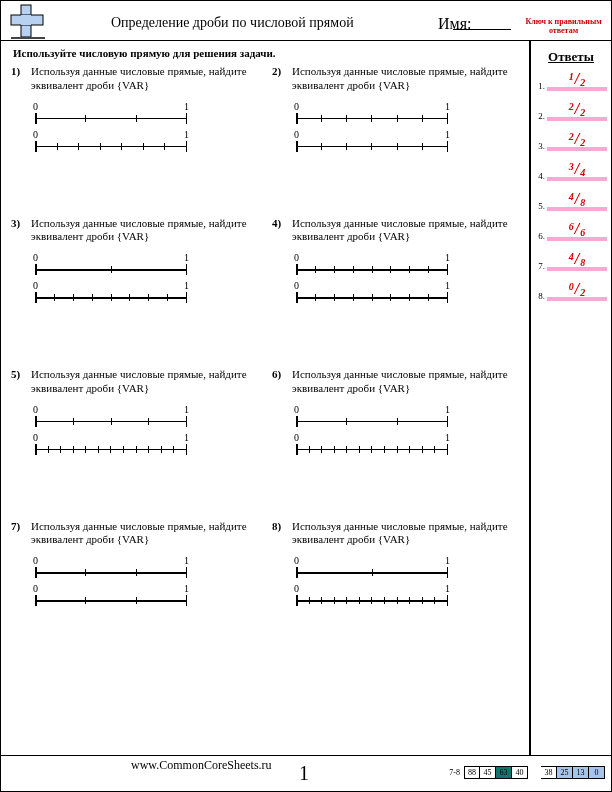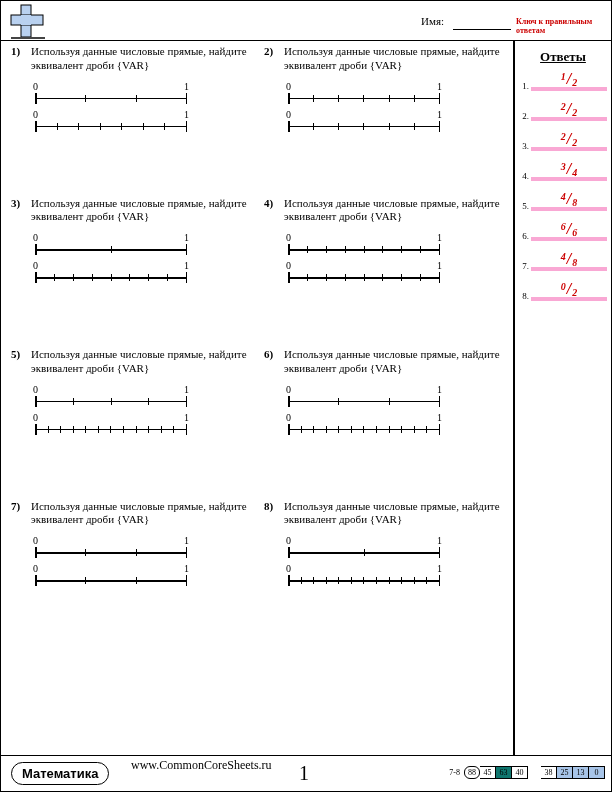--- a/index.html
+++ b/index.html
@@ -25,35 +25,36 @@
     width: 36px; height: 36px;
   }
   .cross svg { display: block; }
   .title {
     position: absolute;
     top: 14px; left: 110px;
     font-size: 14px;
   }
   .name-label {
     position: absolute;
-    top: 14px; left: 420px;
-    font-size: 11px;
+    top: 14px; left: 437px;
+    font-size: 16px;
   }
   .name-line {
     position: absolute;
     top: 28px; left: 452px;
     width: 58px;
     border-bottom: 1px solid #000;
   }
   .key-label {
     position: absolute;
     top: 16px; left: 515px;
     font-size: 8px;
     color: #c00;
     font-weight: bold;
+    text-align: center;
   }
   
   .main {
     position: absolute;
     top: 40px; left: 0; right: 0; bottom: 36px;
     display: flex;
   }
   .worksheet {
     flex: 1;
     padding: 4px 8px 0 12px;
@@ -95,21 +96,21 @@
   .axis .cap-r { right: 4px; }
   .axis .ticks {
     position: absolute; left: 4px; right: 4px; top: 3px; height: 7px;
     display: flex; justify-content: space-between;
   }
   .axis .ticks span {
     display: block; width: 1px; height: 7px; background: #000;
   }
   
   .answers {
-    width: 98px;
+    width: 82px;
     border-left: 2px solid #000;
     padding: 4px 4px 0 4px;
     position: relative;
   }
   .answers .ahead {
     text-align: center;
     font-weight: bold;
     text-decoration: underline;
     font-size: 13px;
     margin: 4px 0 10px 0;
@@ -179,43 +180,47 @@
   .score .range { margin-right: 4px; }
   .score .boxes { display: flex; }
   .score .box {
     border: 1px solid #000;
     border-left: none;
     width: 16px; height: 13px;
     display: flex; align-items: center; justify-content: center;
     font-size: 8px;
     background: #fff;
   }
-  .score .box:first-child { border-left: 1px solid #000; border-radius: 6px; }
+  .score .box:first-child { border-left: 1px solid #000; }
 </style>
 </head>
 <body>
 
 <div class="header">
   <div class="cross">
     <svg width="36" height="36" viewBox="0 0 36 36">
       <g fill="#b9d1f0" stroke="#000" stroke-width="1">
         <rect x="12" y="2" width="10" height="32"></rect>
         <rect x="2" y="12" width="32" height="10"></rect>
       </g>
       <rect x="12" y="12" width="10" height="10" fill="#b9d1f0" stroke="none"></rect>
       <line x1="2" y1="36" x2="36" y2="36" stroke="#444" stroke-width="4"></line>
     </svg>
   </div>
+  <div class="title">Определение дроби по числовой прямой</div>
   <div class="name-label">Имя:</div>
   <div class="name-line"></div>
   <div class="key-label">Ключ к правильным ответам</div>
 </div>
 
 <div class="main">
   <div class="worksheet">
+    <div class="instruction">
+      <b>Используйте числовую прямую для решения задачи.</b>
+    </div>
     <div class="problems" id="problems-grid">
         <div class="problem">
           <div class="pnum">1)</div>
           <div class="ptext">Используя данные числовые прямые, найдите эквивалент дроби {VAR}</div>
           <div class="numlines">
             <div class="nline">
               <div class="nlabels">
                 <span>0</span>
                 <span>1</span>
               </div>
@@ -632,21 +637,20 @@
           <div class="anum">8.</div>
           <div class="aline">
             <div class="frac"><span class="n">0</span><span class="s">/</span><span class="d">2</span></div>
           </div>
         </div>
       </div>
   </div>
 </div>
 
 <div class="footer">
-  <div class="subject-box">Математика</div>
   <div class="url">www.CommonCoreSheets.ru</div>
   <div class="pagenum">1</div>
   <div class="score">
     <span class="range">7-8</span>
     <div class="boxes" id="score-boxes">
         <div class="box" style="background: rgb(255, 255, 255);">88</div>
         <div class="box" style="background: rgb(255, 255, 255);">45</div>
         <div class="box" style="background: #0f766e;">63</div>
         <div class="box" style="background: rgb(255, 255, 255);">40</div>
         <div class="box" style="background: rgb(255, 255, 255); margin-left: 13px;">38</div>

